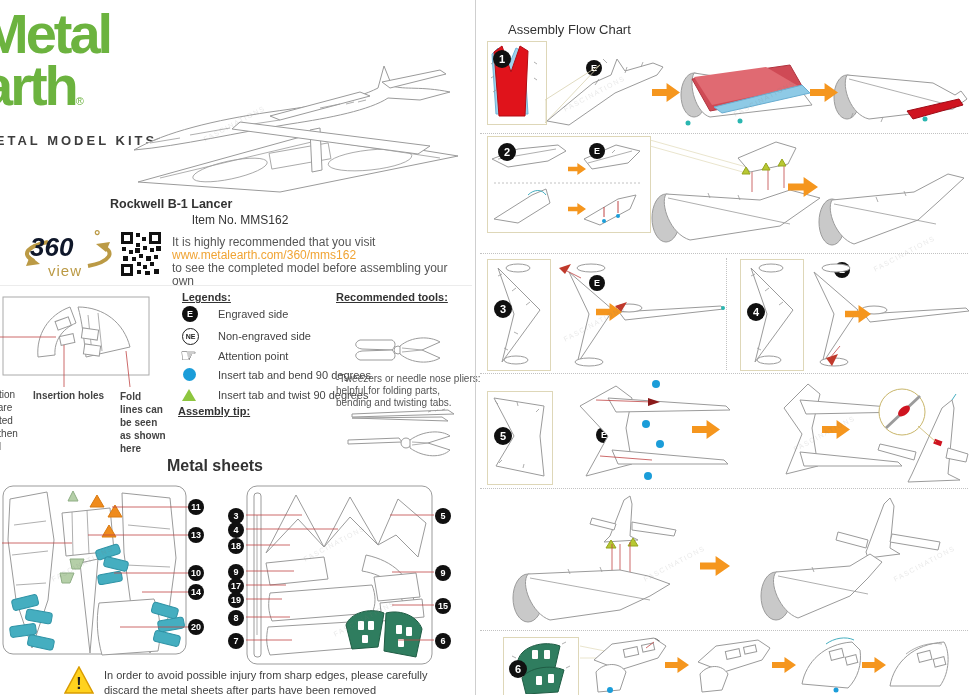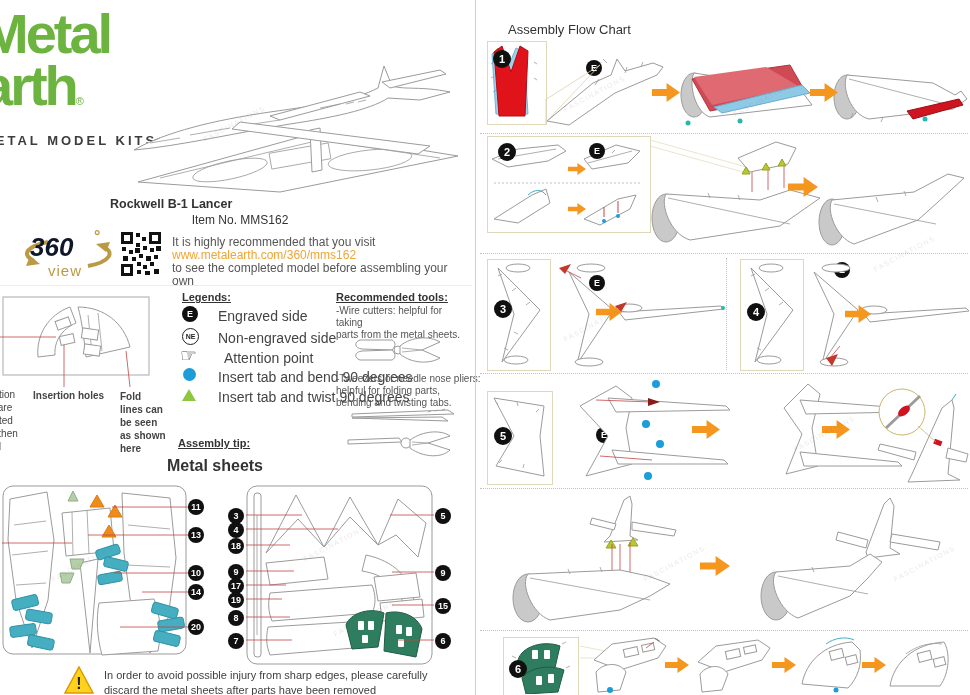--- a/index.html
+++ b/index.html
@@ -14,21 +14,21 @@
   .cbg{position:absolute;width:16px;height:16px;border-radius:50%;background:#101010;color:#fff;
        font-weight:bold;font-size:9px;display:flex;align-items:center;justify-content:center;}
   .ebg{position:absolute;width:16px;height:16px;border-radius:50%;background:#101010;color:#fff;
        font-weight:bold;font-size:9px;display:flex;align-items:center;justify-content:center;}
   .oarrow{position:absolute;background:#f5961e;
        clip-path:polygon(0 32%,52% 32%,52% 0,100% 50%,52% 100%,52% 68%,0 68%);}
   .sbox{position:absolute;border:1px solid #ded7b8;background:#fff;}
   .rowsep{position:absolute;left:480px;width:488px;height:0;border-top:1px dotted #c2c2c2;}
   .h-ul{font-size:11px;font-weight:bold;color:#333;text-decoration:underline;}
   .txt{font-size:12px;color:#555;line-height:13px;}
-  .legend-label{font-size:14px;color:#444;}
+  .legend-label{font-size:11px;color:#444;}
   .tri-up{width:0;height:0;border-left:7px solid transparent;border-right:7px solid transparent;}
   svg{display:block;}
   .line-art{fill:#fff;stroke:#9b9b9b;stroke-width:1;}
   .line-art-thin{fill:none;stroke:#9b9b9b;stroke-width:0.8;}
 </style>
 </head>
 <body>
 
 <div id="page">
 
@@ -126,38 +126,34 @@
   </div>
   <div class="abs" style="left:182px;top:328px;">
     <div class="abs" style="left:0;top:0;width:15px;height:15px;border:1.5px solid #222;border-radius:50%;background:#fff;
                 color:#222;font-size:7px;font-weight:bold;display:flex;align-items:center;justify-content:center;">
       <span>NE</span>
       </div>
     <span class="legend-label abs" style="left:36px;top:2px;white-space:nowrap;">Non-engraved side</span>
   </div>
   <div class="abs" style="left:180px;top:348px;">
     <span class="abs" style="left:0;top:-4px;font-size:19px;color:#444;">☞</span>
-    <span class="legend-label abs" style="left:44px;top:2px;white-space:nowrap;">Attention point</span>
+    <span class="legend-label abs" style="left:38px;top:2px;white-space:nowrap;">Attention point</span>
   </div>
   <div class="abs" style="left:182px;top:367px;">
     <div class="abs" style="left:1px;top:1px;width:13px;height:13px;border-radius:50%;background:#1b9dd9;"></div>
     <span class="legend-label abs" style="left:36px;top:2px;white-space:nowrap;">Insert tab and bend 90 degrees</span>
   </div>
   <div class="abs" style="left:182px;top:387px;">
     <div class="tri-up abs" style="left:0;top:2px;border-bottom:12px solid #8dc63f;"></div>
     <span class="legend-label abs" style="left:36px;top:2px;white-space:nowrap;">Insert tab and twist 90 degrees</span>
   </div>
 
-  <div class="abs h-ul" style="left:178px;top:405px;margin-top:32px;">Assembly tip:</div>
+  <div class="abs h-ul" style="left:178px;top:405px;">Assembly tip:</div>
 
   <div class="abs h-ul" style="left:336px;top:291px;">Recommended tools:</div>
-  <div class="abs txt" style="left:336px;top:305px;width:135px;font-size:10px;line-height:12px;">
-    <div>-Wire cutters: helpful for taking</div>
-    <div>parts from the metal sheets.</div>
-  </div>
   <svg class="abs" style="left:352px;top:328px;" width="95" height="44" viewBox="0 0 95 44">
     <path class="line-art" d="M8,12 C2,14 2,20 10,21 L40,22 C44,18 44,14 40,12 Z"></path>
     <path class="line-art" d="M8,32 C2,30 2,24 10,23 L40,22 C44,26 44,30 40,32 Z"></path>
     <circle class="line-art" cx="46" cy="22" r="4"></circle>
     <path class="line-art" d="M48,18 C60,8 78,8 88,14 L70,22 L88,30 C78,36 60,36 48,26 Z"></path>
     <path class="line-art-thin" d="M50,20 L70,22 L50,24"></path>
   </svg>
   <div class="abs txt" style="left:336px;top:373px;width:145px;font-size:10px;line-height:12px;">
     <div>-Tweezers or needle nose pliers:</div>
     <div>helpful for folding parts,</div>

